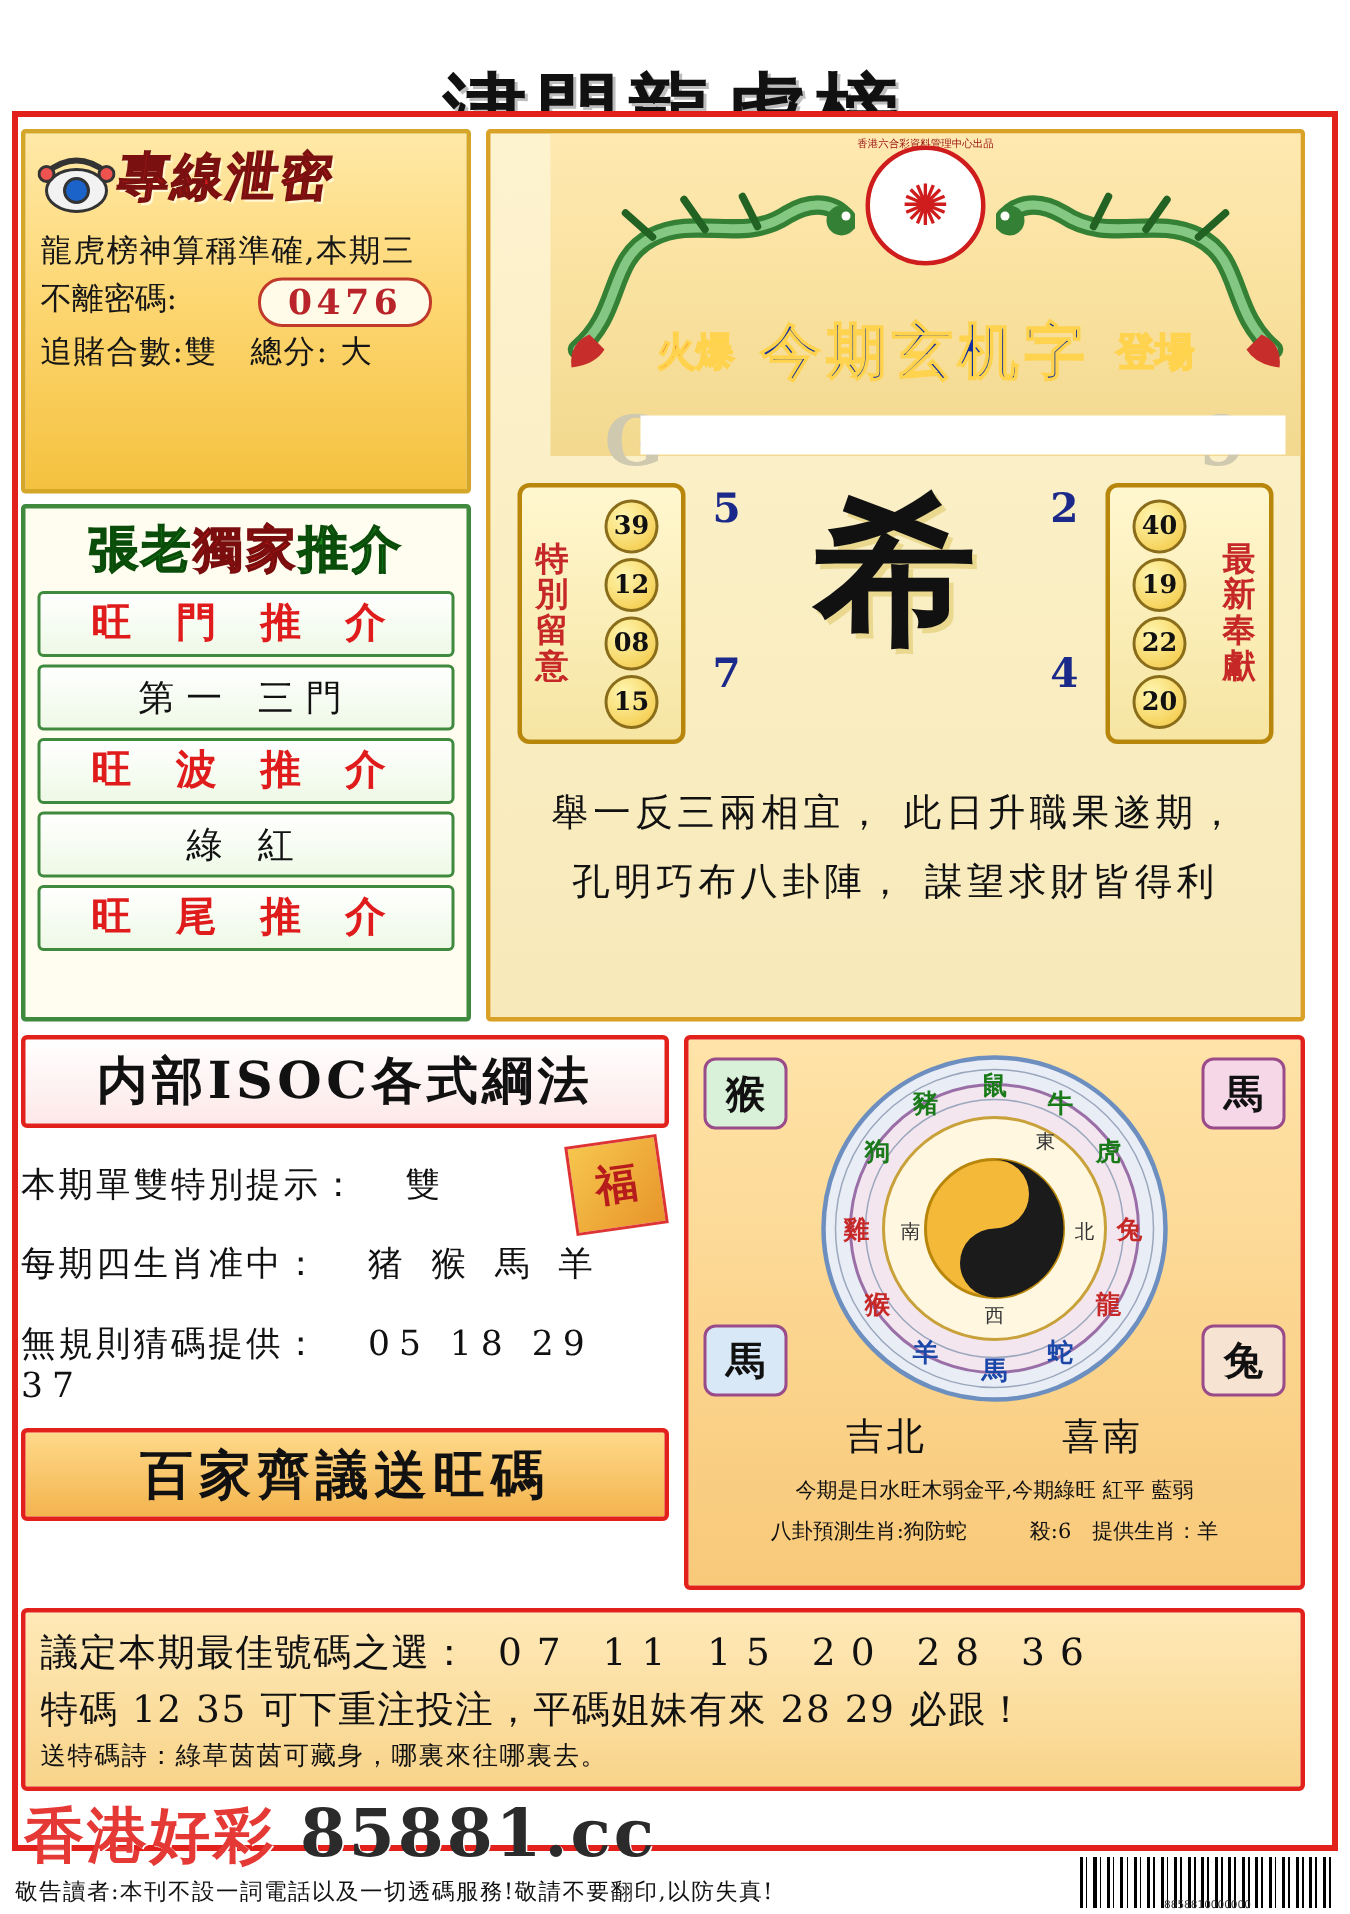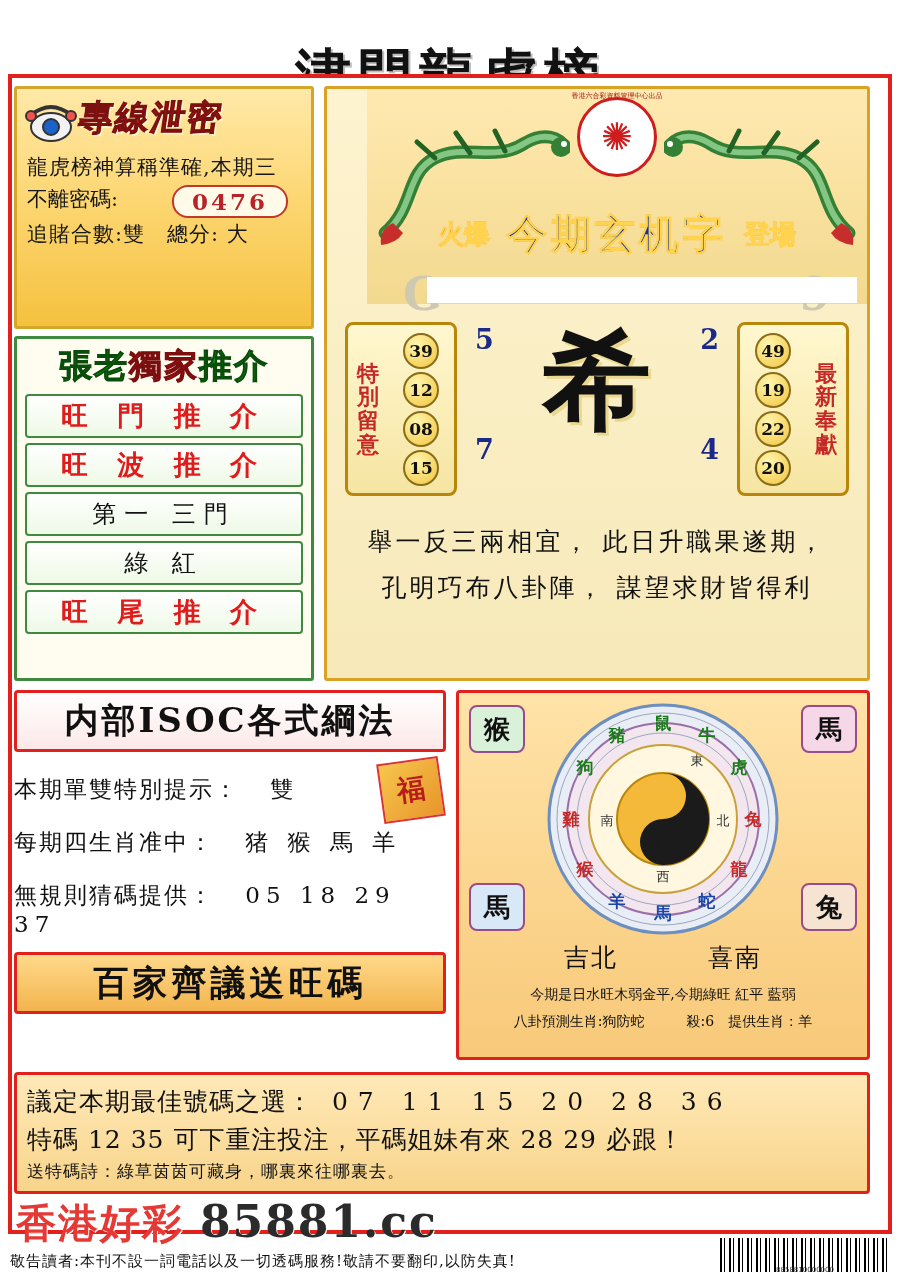--- a/index.html
+++ b/index.html
@@ -343,22 +343,22 @@
       <span class="hl-code-bubble">0476</span>
     </div>
     <div class="hl-line">追賭合數:雙　總分: 大</div>
   </div>
 
   <div class="panel zhanglao">
     <div class="zl-title">
       <span class="g">張老</span><span class="r">獨家</span><span class="g">推介</span>
     </div>
     <div class="zl-row head">旺 門 推 介</div>
+    <div class="zl-row val">第一 三門</div>
     <div class="zl-row head">旺 波 推 介</div>
-    <div class="zl-row val">第一 三門</div>
     <div class="zl-row val">綠 紅</div>
     <div class="zl-row head">旺 尾 推 介</div>
   </div>
 
   <div class="panel dragon">
     <div class="dragon-top">
       <div class="emblem-txt">香港六合彩資料管理中心出品</div>
       <div class="emblem">
         <span class="flower">✺</span>
       </div>
@@ -404,21 +404,21 @@
 
       <div class="corner-num cn-tl">5</div>
       <div class="corner-num cn-tr">2</div>
       <div class="corner-num cn-bl">7</div>
       <div class="corner-num cn-br">4</div>
 
       <div class="hero-word">希</div>
 
       <div class="num-box right">
         <div class="nb-balls">
-          <div class="ball y">49</div>
+          <div class="ball y">40</div>
           <div class="ball y">19</div>
           <div class="ball y">22</div>
           <div class="ball y">20</div>
         </div>
         <div class="nb-label">最新奉獻</div>
       </div>
     </div>
 
     <div class="poem">
       <div>舉一反三兩相宜， 此日升職果遂期，</div>

